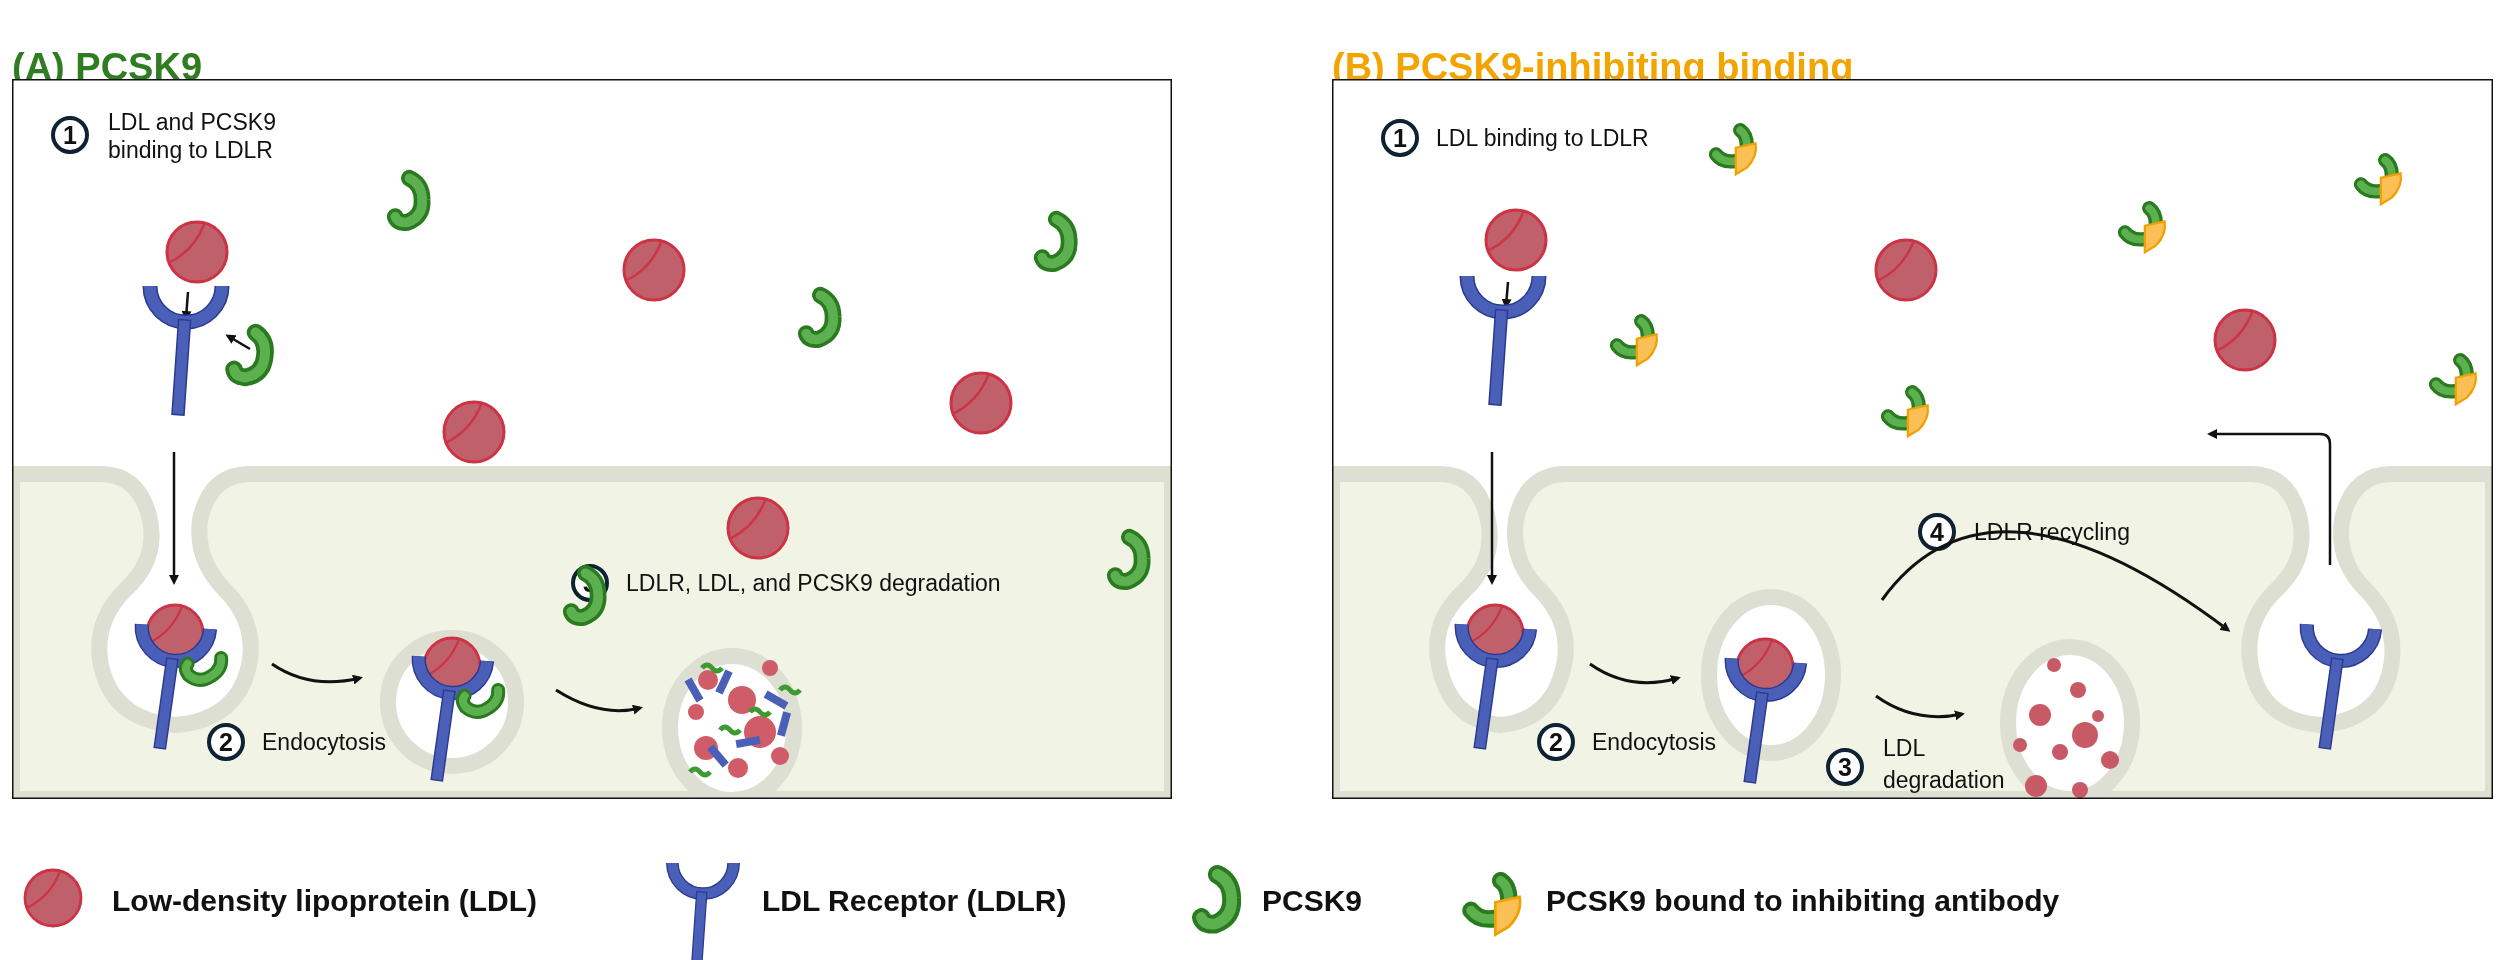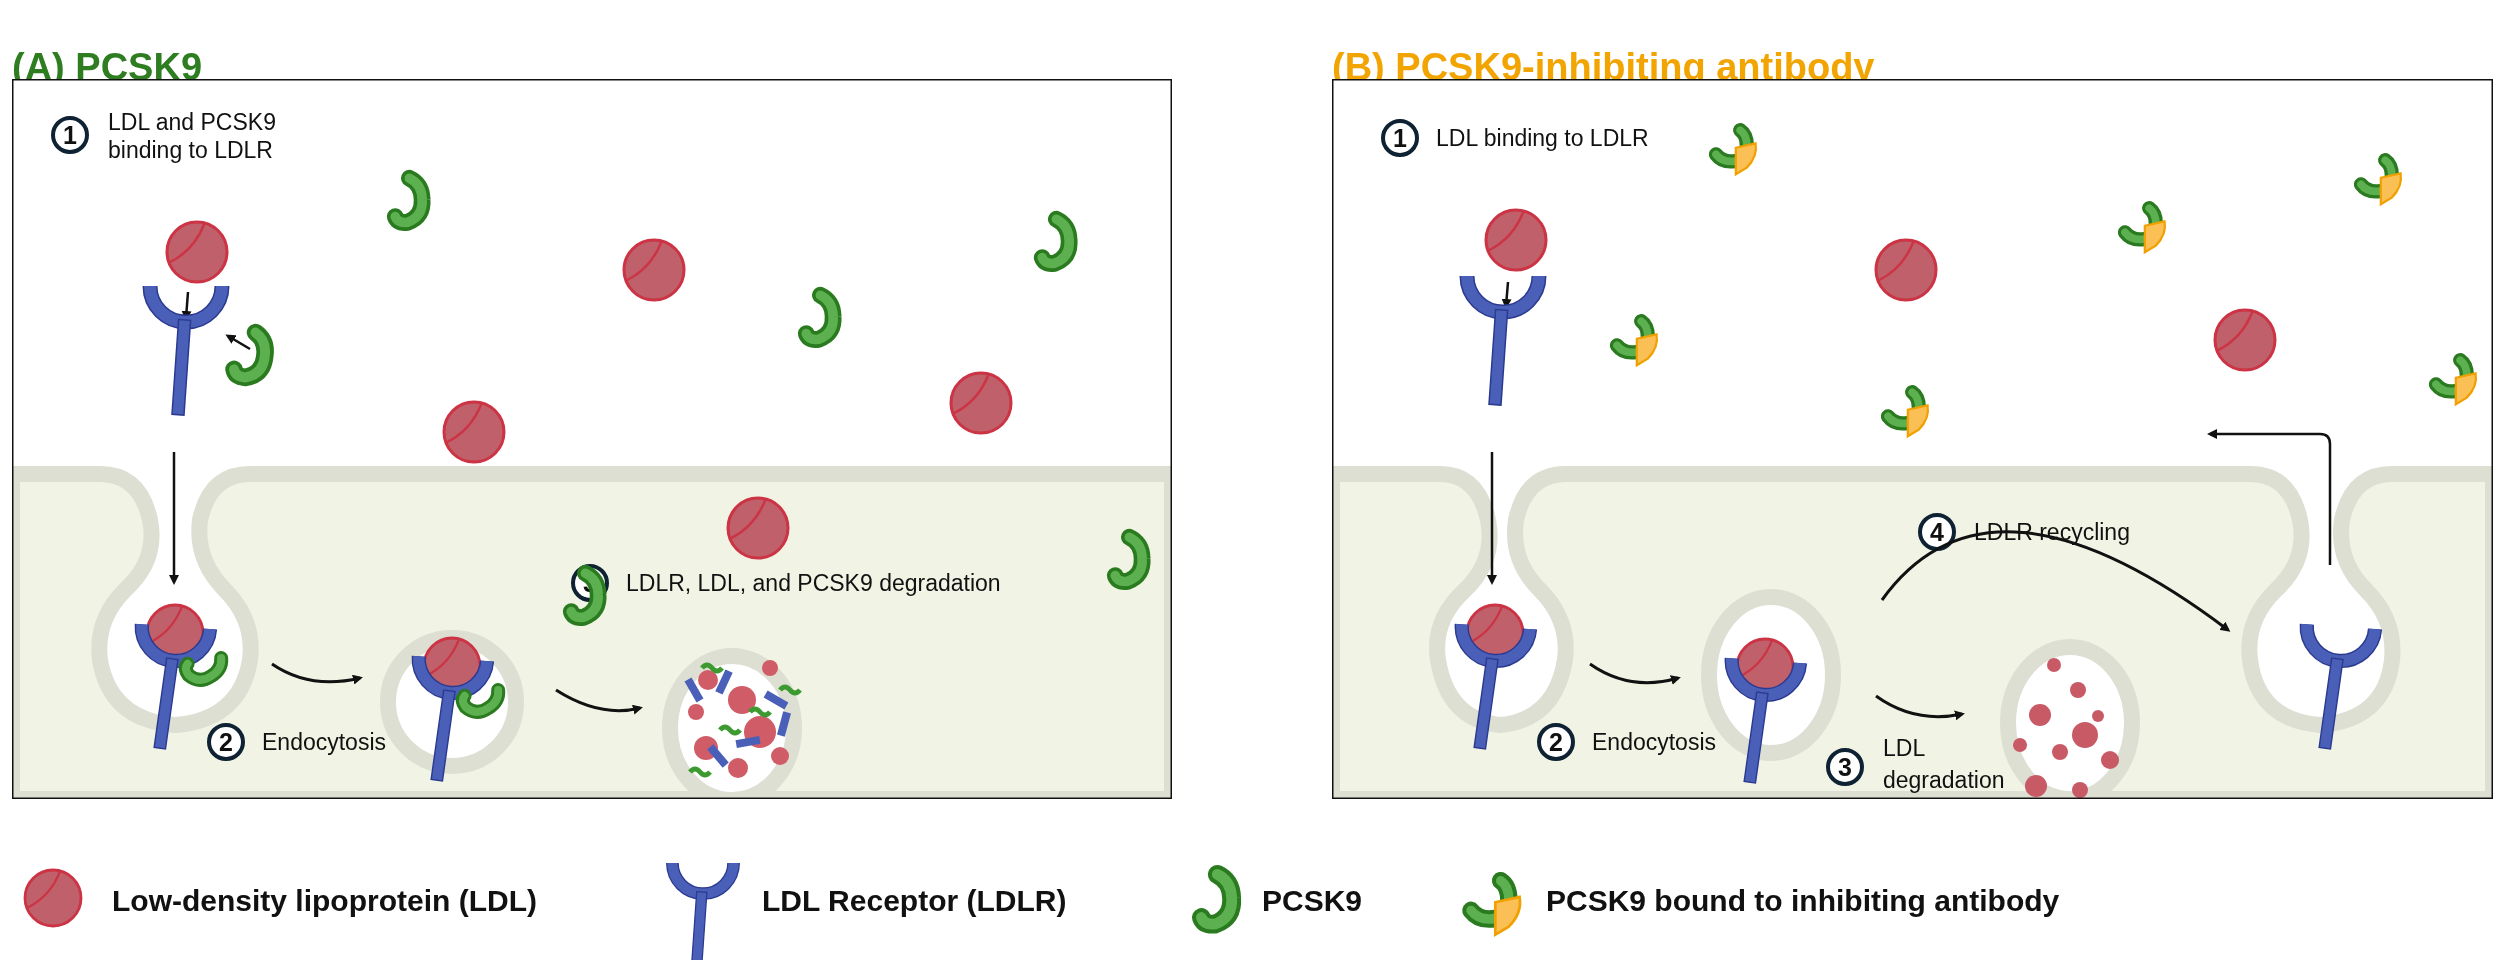--- a/index.html
+++ b/index.html
@@ -9,21 +9,21 @@
   #title-b { left:1332px; color:#f2a400; }
   svg#diagram { position:absolute; left:0; top:0; }
   .step-text { font-family:"Liberation Sans", sans-serif; font-size:23px; fill:#111; }
   .step-num { font-family:"Liberation Sans", sans-serif; font-size:25px; font-weight:bold; fill:#111; }
   .legend-text { font-family:"Liberation Sans", sans-serif; font-size:30px; font-weight:bold; fill:#111; }
 </style>
 </head>
 <body>
 
 <div id="title-a" class="panel-title">(A) PCSK9</div>
-<div id="title-b" class="panel-title">(B) PCSK9-inhibiting antibody</div>
+<div id="title-b" class="panel-title">(B) PCSK9-inhibiting binding</div>
 
 <svg id="diagram" width="2500" height="960" viewBox="0 0 2500 960" xmlns="http://www.w3.org/2000/svg">
   <defs>
     <marker id="arrowhead" markerWidth="10" markerHeight="10" refX="7" refY="5" orient="auto" markerUnits="userSpaceOnUse">
       <path d="M0,0 L10,5 L0,10 z" fill="#111"></path>
     </marker>
     <clipPath id="clipA">
         <rect x="12" y="79" width="1160" height="720"></rect>
       </clipPath>
     <clipPath id="clipB">

